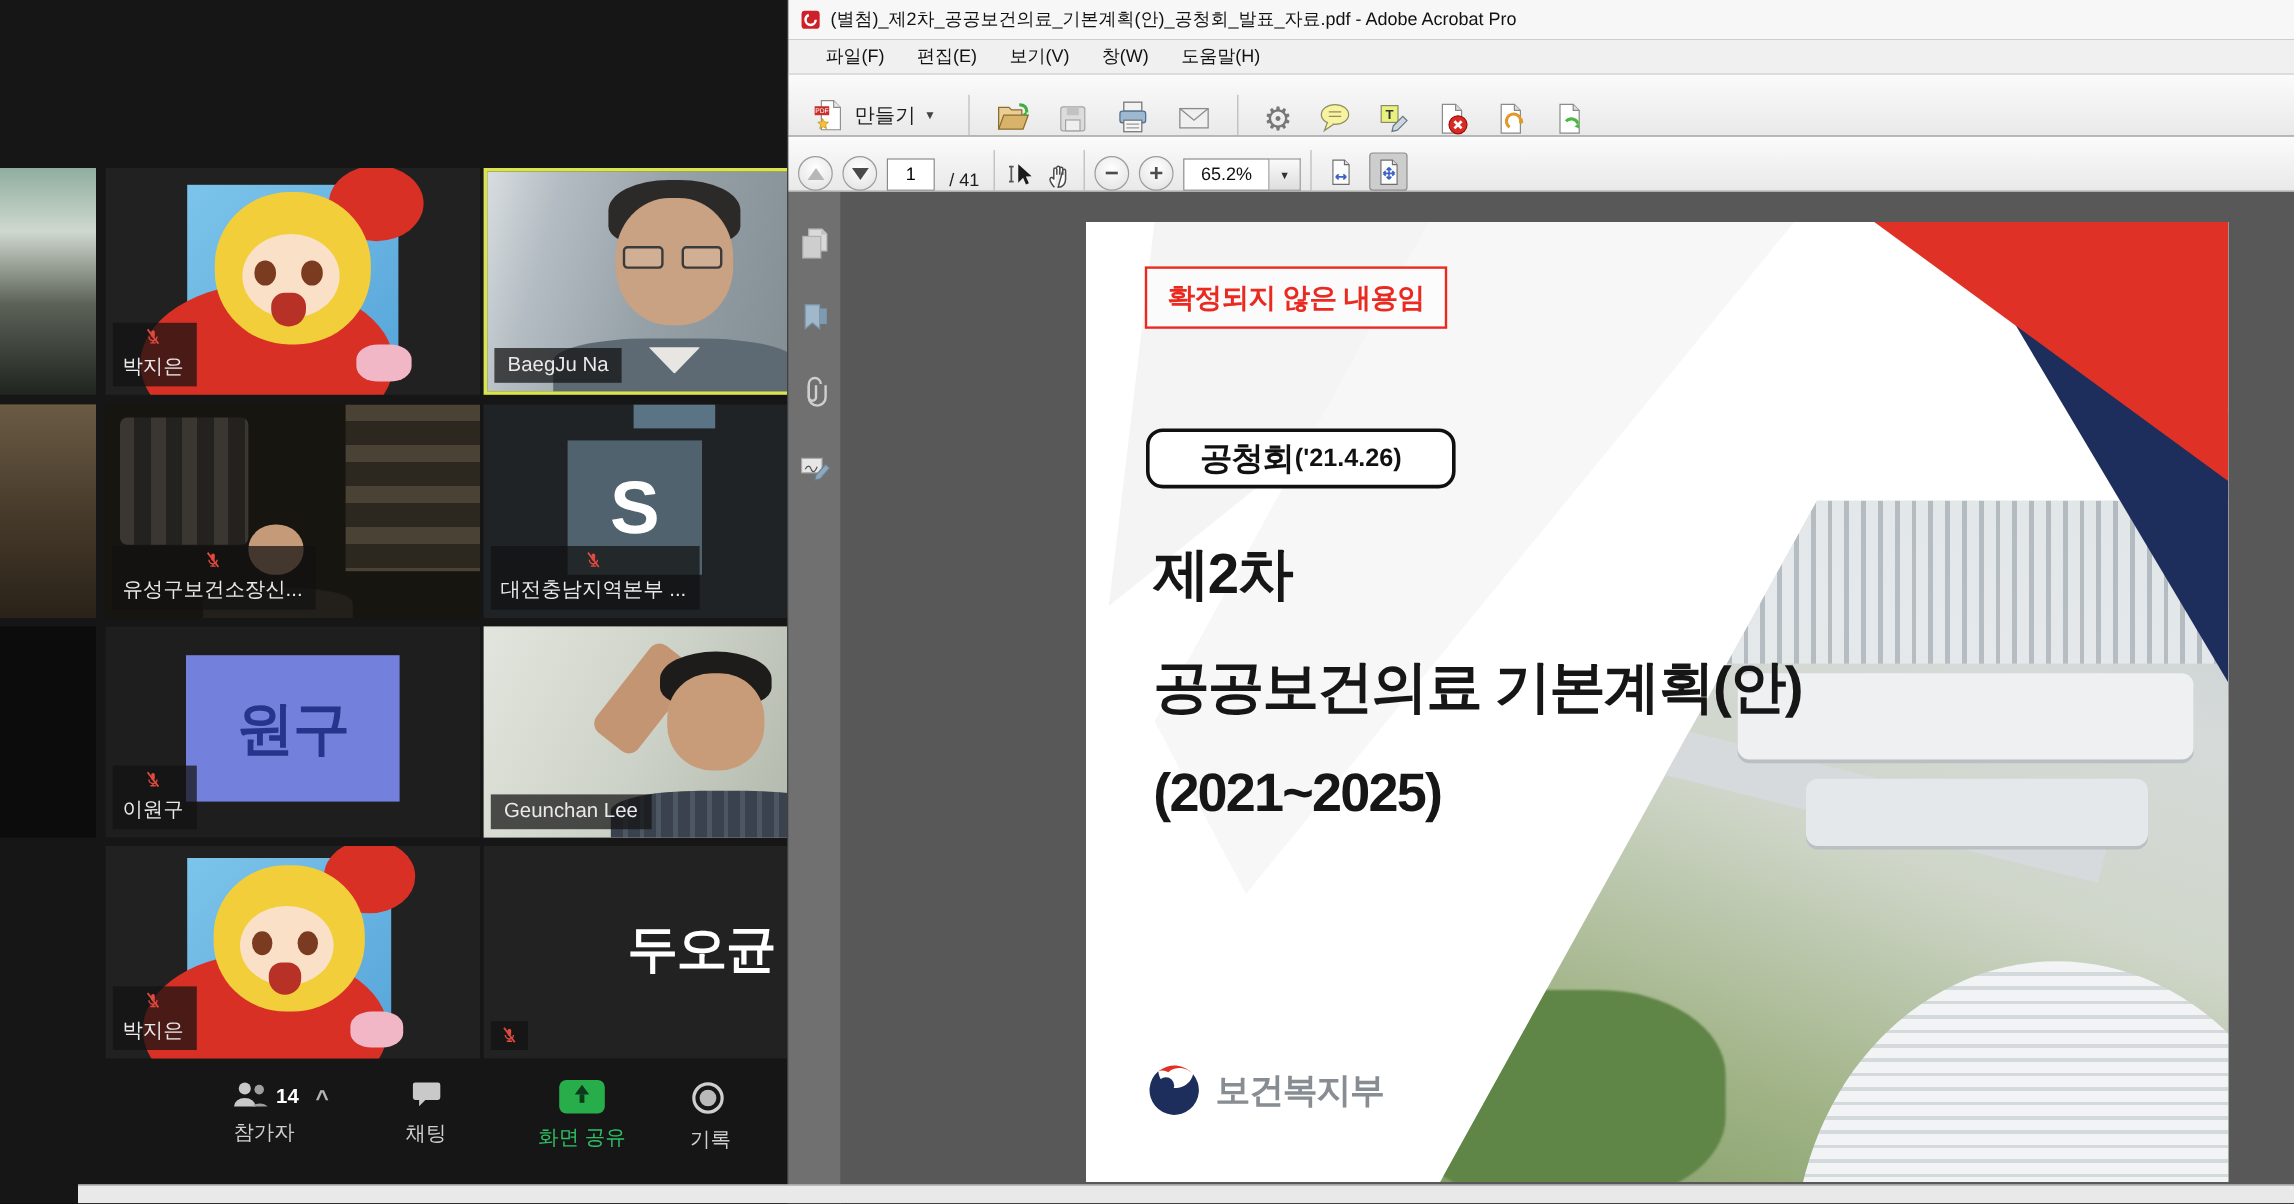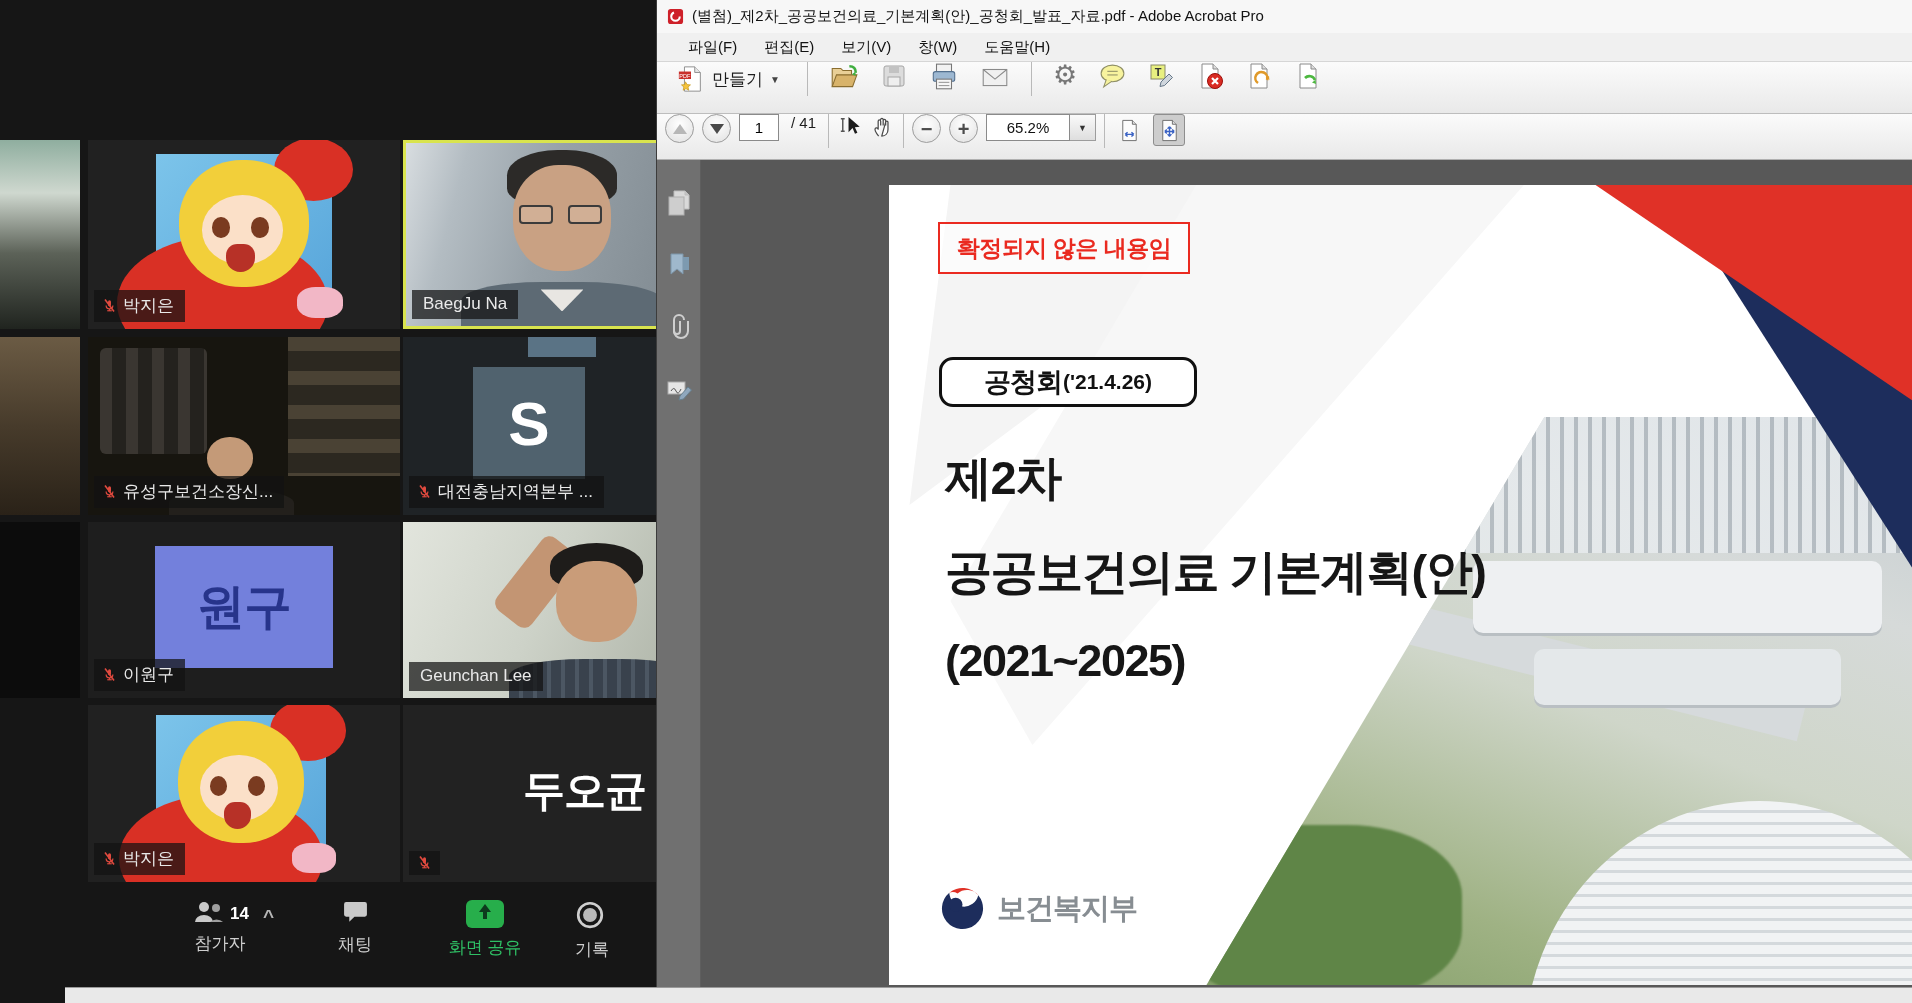--- a/index.html
+++ b/index.html
@@ -6,21 +6,21 @@
   html,body { background:#000; }
   body { font-family:"Liberation Sans", sans-serif; }
   #screen { position:relative; width:1912px; height:1003px; overflow:hidden; background:#0a0a0a; }
   .abs { position:absolute; }
 
   
   .zoom-win { left:0; top:0; width:660px; height:1003px; background:#161616; z-index:1; }
   .tile { position:absolute; background:#212121; overflow:hidden; }
   .tile.active { border:3px solid #d9e44e; }
   .nametag { position:absolute; left:6px; bottom:7px; display:flex; align-items:center; gap:6px;
-             background:rgba(18,18,18,.72); color:#e9e9e9; font-size:17px; padding:4px 11px 5px 8px; }
+             background:rgba(18,18,18,.72); color:#e9e9e9; font-size:17px; padding:4px 11px 5px 8px;flex-direction:column; }
   .nametag.noicon { padding-left:11px; }
   .avatar-box { position:absolute; }
 
   
   .cartoon { background:linear-gradient(135deg,#7cc4ea,#57a5da); }
   .cartoon .hood { position:absolute; width:120%; height:85%; background:#d93025; border-radius:50%; left:-22%; top:52%; }
   .cartoon .hood2 { position:absolute; width:45%; height:40%; background:#d93025; right:-12%; top:-10%; border-radius:50%; }
   .cartoon .hair { position:absolute; width:74%; height:80%; background:#f2cf3a; border-radius:48%; left:13%; top:4%; }
   .cartoon .face { position:absolute; width:46%; height:44%; background:#fbe0c8; border-radius:50%; left:26%; top:26%; }
   .cartoon .eye { position:absolute; width:10%; height:13%; background:#7a3b20; border-radius:50%; top:40%; }
@@ -64,42 +64,42 @@
   .share-ic .arrow { width:0; height:0; border-left:6px solid transparent; border-right:6px solid transparent; border-bottom:8px solid #0d3a1d; position:relative; top:-3px; }
   .share-ic .stem { width:4px; height:7px; background:#0d3a1d; position:relative; top:-3px; }
   .green { color:#2fc065; }
   .caret { position:absolute; left:103px; top:6px; color:#b5b5b5; font-size:19px; font-weight:bold; }
 
   
   .acro-win { left:656px; top:0; width:1256px; height:1003px; background:#585858; z-index:10; border-left:1px solid #3c3c3c; }
   .titlebar { position:absolute; left:0; top:0; width:100%; height:33px; background:#f7f7f7; display:flex; align-items:center; gap:8px; padding-left:10px; font-size:15px; color:#121212; }
   .menubar { position:absolute; left:0; top:33px; width:100%; height:29px; background:#f0f0f0; border-bottom:1px solid #d6d6d6; display:flex; align-items:center; gap:27px; padding-left:31px; font-size:15px; color:#121212; }
   .menubar span { cursor:default; }
-  .tb { position:absolute; left:0; width:100%; background:linear-gradient(#fbfbfb,#e9e9e9); display:flex; align-items:flex-start; }
+  .tb { position:absolute; left:0; width:100%; background:linear-gradient(#fbfbfb,#e9e9e9); display:flex; align-items:flex-end; }
   .tb1 { top:62px; height:52px; border-bottom:1px solid #bdbdbd; gap:21px; padding-left:14px; }
   .tb2 { top:114px; height:46px; border-bottom:1px solid #b0b0b0; gap:8px; padding-left:8px; }
   .vsep { width:1px; height:34px; background:#b9b9b9; }
   .mk-btn { display:flex; align-items:center; gap:7px; font-size:17px; color:#1d1d1d; padding:3px 6px; border-radius:3px; }
   .dd-arrow { font-size:10px; color:#444; }
   .cir { width:29px; height:29px; border-radius:50%; border:1px solid #9c9c9c; background:radial-gradient(circle at 50% 35%,#ffffff,#e0e0e0); display:grid; place-items:center; }
   .tri-up { width:0; height:0; border-left:7px solid transparent; border-right:7px solid transparent; border-bottom:10px solid #b7b7b7; }
   .tri-down { width:0; height:0; border-left:7px solid transparent; border-right:7px solid transparent; border-top:10px solid #4a4a4a; }
   .pg-input { width:40px; height:27px; border:1px solid #8a8a8a; background:#fff; text-align:center; font-size:15px; font-family:"Liberation Sans",sans-serif; }
   .pg-total { font-size:15px; color:#1d1d1d; padding:0 4px; }
-  .zoom-val { width:84px; height:27px; border:1px solid #8a8a8a; background:#fff; font-size:15px; color:#111; display:flex; align-items:center; justify-content:center; }
+  .zoom-val { width:72px; height:27px; border:1px solid #8a8a8a; background:#fff; font-size:15px; color:#111; display:flex; align-items:center; justify-content:center; }
   .zoom-dd { width:26px; height:27px; border:1px solid #9c9c9c; border-left:none; background:linear-gradient(#fafafa,#dedede); display:grid; place-items:center; font-size:9px; color:#333; }
   .pm { font-size:20px; font-weight:bold; color:#4c4c4c; line-height:1; }
   .fit-wrap { width:32px; height:32px; display:grid; place-items:center; border-radius:3px; }
   .fit-wrap.pressed { background:#cdcdcd; border:1px solid #8e8e8e; }
 
   .rail { position:absolute; left:0; top:160px; width:44px; height:843px; background:#707070; border-right:1px solid #5e5e5e;
           display:flex; flex-direction:column; align-items:center; padding-top:28px; gap:32px; }
 
   
-  .page { position:absolute; left:232px; top:185px; width:1024px; height:800px; background:#fff; overflow:hidden;text-align:right; }
+  .page { position:absolute; left:248px; top:185px; width:952px; height:800px; background:#fff; overflow:hidden;text-align:right; }
   .wedge1 { position:absolute; left:0; top:0; width:100%; height:100%; background:#f4f4f4; clip-path:polygon(6% 0,44% 0,2% 40%); }
   .wedge2 { position:absolute; left:0; top:0; width:100%; height:100%; background:#f7f7f7; clip-path:polygon(30% 0,62% 0,14% 70%,6% 52%); }
   .tri-red { position:absolute; inset:0; background:#e03127; clip-path:polygon(69% 0,100% 0,100% 27%); }
   .tri-navy { position:absolute; inset:0; background:#1d2d5c; clip-path:polygon(76% 0,100% 20%,100% 48%); }
   .photo { position:absolute; inset:0; clip-path:polygon(64% 29%,100% 29%,100% 100%,31% 100%);
            background:linear-gradient(200deg,#aab4ba 0%,#c3cbcf 20%,#d6dad9 38%,#cfd6c9 55%,#9fb284 76%,#6f9154 100%); }
   .ph-city { position:absolute; left:55%; right:0; top:29%; height:17%;
              background:repeating-linear-gradient(90deg,#e8ecef 0 10px,#aeb6bd 10px 14px); opacity:.8; }
   .ph-complex { position:absolute; left:57%; top:47%; width:40%; height:9%; background:#eef0f2; border-radius:10px; box-shadow:0 3px 0 #b9bfc3; }
   .ph-road { position:absolute; left:28%; top:55%; width:62%; height:5%; background:#d6dadc; transform:rotate(14deg); }

